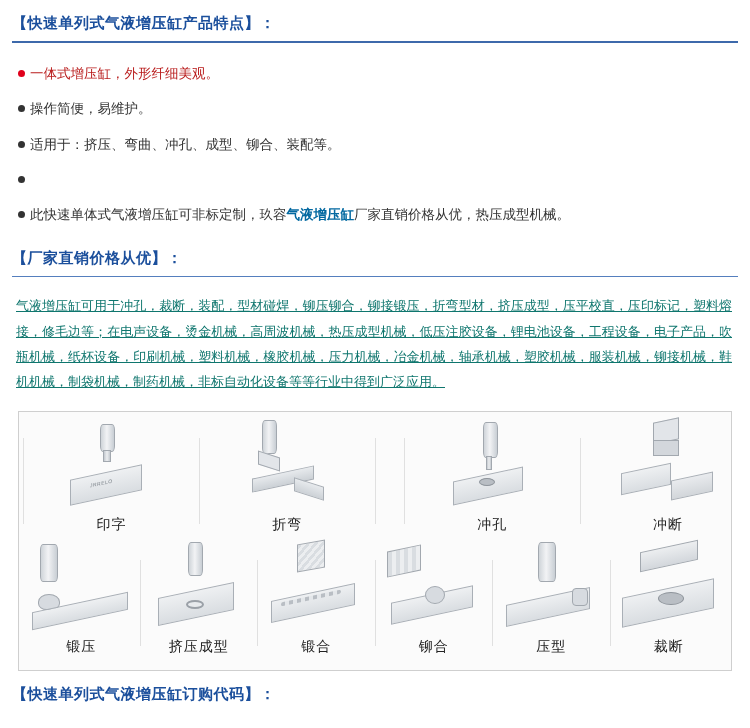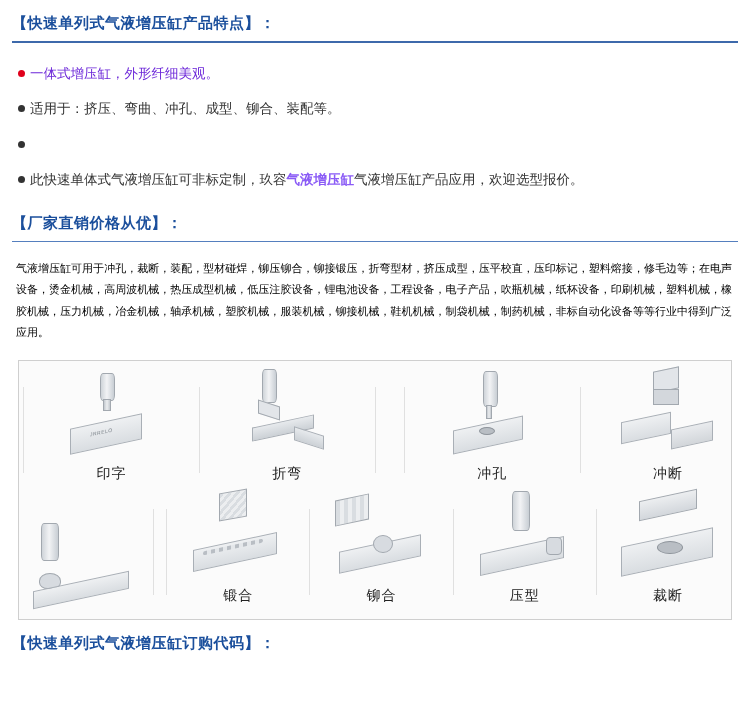--- a/index.html
+++ b/index.html
@@ -42,31 +42,32 @@
     white-space: nowrap;
   }
   .feature .dot {
     display: inline-block;
     width: 7px; height: 7px;
     border-radius: 50%;
     background: #333;
     margin-right: 5px;
     vertical-align: 1px;
   }
-  .feature.accent { color: #6d28d9; }
+  .feature.accent { color: #b91c1c; }
   .feature.accent .dot { background: #e0001b; }
-  .hl { color: #8b5cf6; font-weight: bold; }
+  .hl { color: #0369a1; font-weight: bold; }
 
   
   .app-para {
-    font-size: 11px;
+    font-size: 13px;
     line-height: 1.95;
-    color: #000000;
+    color: #0f766e;
     padding: 12px 8px 0 6px;
     text-align: justify;
+    text-decoration: underline;
   }
 
   
   .figure-box {
     margin: 16px 8px 0 8px;
     border: 1px solid #cfcfcf;
     background: #fbfbfb;
     padding: 8px 4px 6px 4px;
   }
   .fig-row {
@@ -185,27 +186,30 @@
 <div class="page">
 
   <div class="section-head">【快速单列式气液增压缸产品特点】：</div>
   <div class="rule"></div>
 
   <div class="features">
     <div class="feature accent">
       <span class="dot"></span><span>一体式增压缸，外形纤细美观。</span>
     </div>
     <div class="feature">
+      <span class="dot"></span><span>操作简便，易维护。</span>
+    </div>
+    <div class="feature">
       <span class="dot"></span><span>适用于：挤压、弯曲、冲孔、成型、铆合、装配等。</span>
     </div>
     <div class="feature">
       <span class="dot"></span>
     </div>
     <div class="feature">
-      <span class="dot"></span><span>此快速单体式气液增压缸可非标定制，玖容</span><span class="hl">气液增压缸</span><span>气液增压缸产品应用，欢迎选型报价。</span>
+      <span class="dot"></span><span>此快速单体式气液增压缸可非标定制，玖容</span><span class="hl">气液增压缸</span><span>厂家直销价格从优，热压成型机械。</span>
     </div>
   </div>
 
   <div class="section-head">【厂家直销价格从优】：</div>
   <div class="rule thin"></div>
 
   <div class="app-para">气液增压缸可用于冲孔，裁断，装配，型材碰焊，铆压铆合，铆接锻压，折弯型材，挤压成型，压平校直，压印标记，塑料熔接，修毛边等；在电声设备，烫金机械，高周波机械，热压成型机械，低压注胶设备，锂电池设备，工程设备，电子产品，吹瓶机械，纸杯设备，印刷机械，塑料机械，橡胶机械，压力机械，冶金机械，轴承机械，塑胶机械，服装机械，铆接机械，鞋机机械，制袋机械，制药机械，非标自动化设备等等行业中得到广泛应用。</div>
 
   <div class="figure-box">
 
@@ -275,24 +279,35 @@
     <div class="fig-row">
 
       <div class="fig-cell">
         <div class="fig-art">
           <div class="art">
             <div class="cyl" style="left:14px; top:2px; width:18px; height:38px;"></div>
             <div class="blob" style="left:12px; top:52px; width:22px; height:16px; border-radius:50% 50% 40% 40%;"></div>
             <div class="plate" style="left:6px; top:60px; width:96px; height:18px;"></div>
           </div>
         </div>
-      </div>
-
-      <div class="vsep"></div>
-
+        <div class="fig-label">锻压</div>
+      </div>
+
+      <div class="vsep"></div>
+
+      <div class="fig-cell">
+        <div class="fig-art">
+          <div class="art">
+            <div class="cyl small" style="left:44px; top:0px; height:34px;"></div>
+            <div class="plate" style="left:14px; top:48px; width:76px; height:28px;"></div>
+            <div class="ring" style="left:42px; top:58px; width:18px; height:9px;"></div>
+          </div>
+        </div>
+        <div class="fig-label">挤压成型</div>
+      </div>
 
       <div class="vsep"></div>
 
       <div class="fig-cell">
         <div class="fig-art">
           <div class="art">
             <div class="q front" style="left:36px; top:0px; width:28px; height:28px; border:1px solid #a2a8af; background:repeating-linear-gradient(135deg,#d9dde1 0 3px,#eceef0 3px 6px); transform:skewY(-10deg);"></div>
             <div class="plate" style="left:10px; top:50px; width:84px; height:22px;"></div>
             <div class="weldline" style="left:20px; top:54px;"></div>
           </div>

